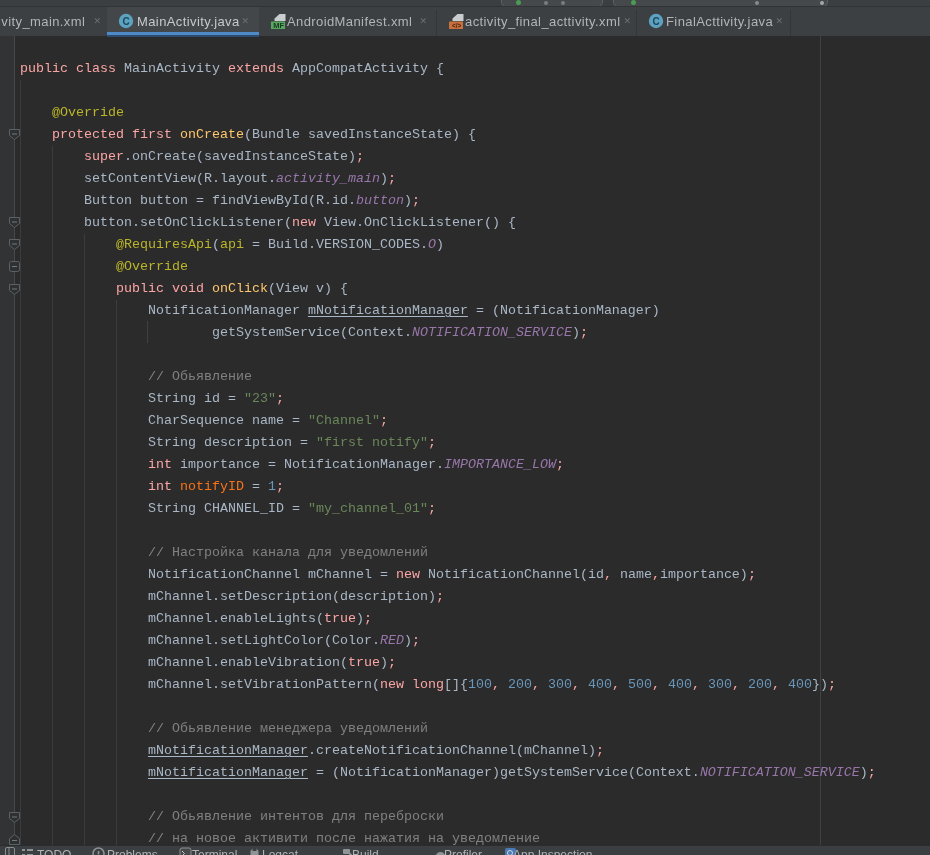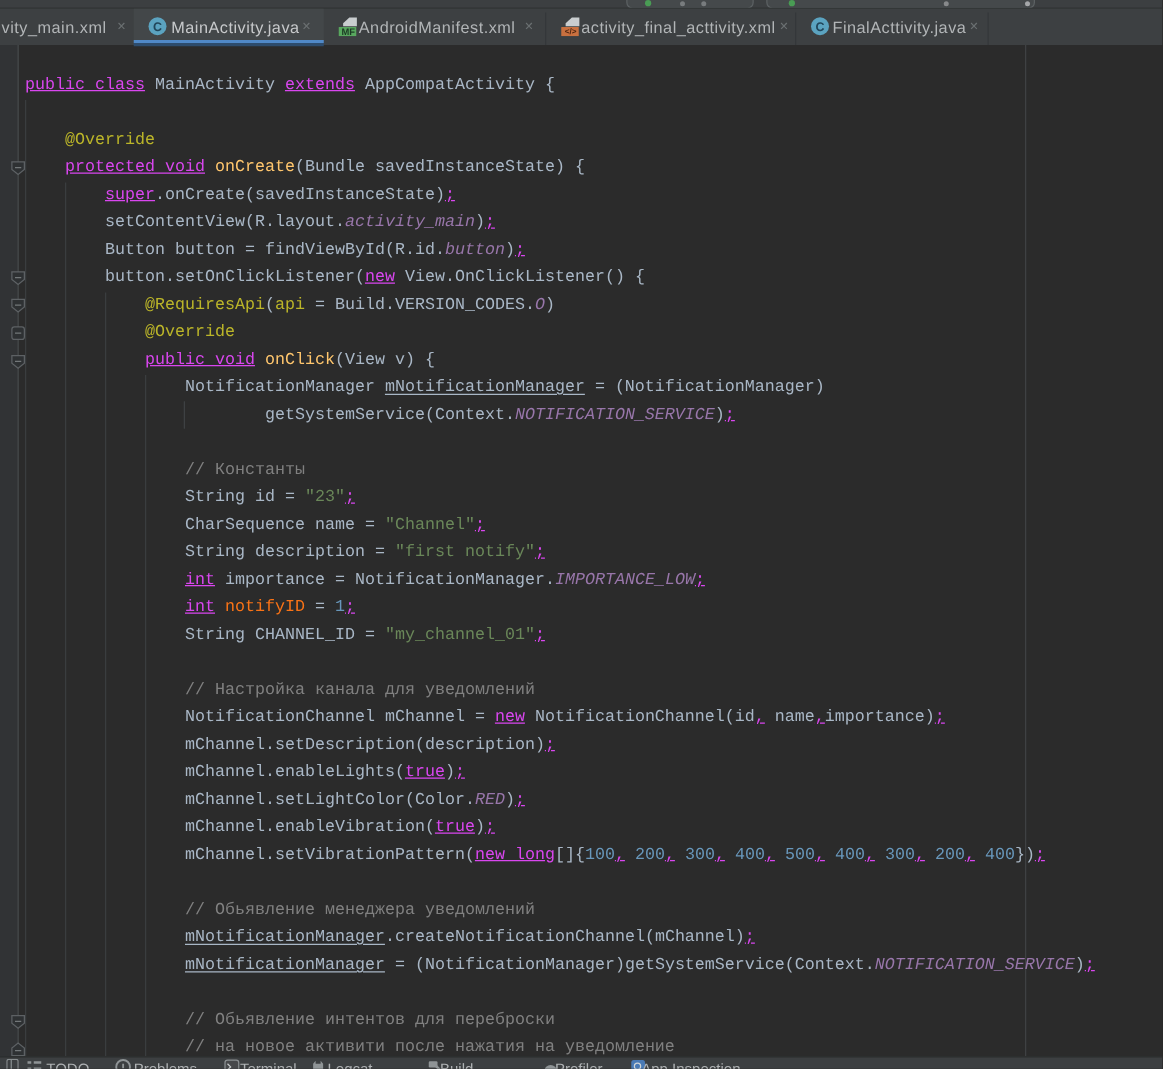--- a/index.html
+++ b/index.html
@@ -21,21 +21,21 @@
   .sep{position:absolute;top:3px;height:26px;width:1px;background:#34373a;}
   
   #editor{position:absolute;left:0;top:36px;width:930px;height:809px;background:#2b2b2b;}
   #gutter{position:absolute;left:0;top:0;width:14px;height:809px;background:#313335;border-right:1px solid #46494b;}
   .guide{position:absolute;width:1px;background:#3a3d3f;}
   #margin{position:absolute;left:820px;top:0;width:1px;height:809px;background:#3f4143;}
   pre#code{position:absolute;left:20px;top:22px;margin:0;
       font-family:"Liberation Mono",monospace;font-size:13.3333px;line-height:22px;
       color:#a9b7c6;white-space:pre;}
   pre b{font-weight:normal;}
-  .k{color:#d946ef;text-decoration:underline;}
+  .k{color:#fca5a5;}
   .m{color:#ffc66d;text-align:center;}
   .a{color:#bbb529;}
   .s{color:#6a8759;}
   .n{color:#6897bb;}
   .c{color:#808080;}
   .f{color:#9876aa;font-style:italic;}
   .dim{color:#f97316;}
   .u{text-decoration:underline;text-underline-offset:2px;text-decoration-thickness:1px;}
   .fold{position:absolute;left:8px;}
   
@@ -107,32 +107,32 @@
   <div id="gutter"></div>
   <div id="margin"></div>
   <div class="guide" style="left:20px;top:44px;height:765px;"></div>
   <div class="guide" style="left:52px;top:110px;height:699px;"></div>
   <div class="guide" style="left:84px;top:198px;height:611px;"></div>
   <div class="guide" style="left:116px;top:264px;height:545px;"></div>
   <div class="guide" style="left:147px;top:285px;height:22px;background:#3e4143;"></div>
 <pre id="code"><b class="k">public class</b> MainActivity <b class="k">extends</b> AppCompatActivity {
 
     <b class="a">@Override</b>
-    <b class="k">protected void</b> <b class="m">onCreate</b>(Bundle savedInstanceState) {
+    <b class="k">protected first</b> <b class="m">onCreate</b>(Bundle savedInstanceState) {
         <b class="k">super</b>.onCreate(savedInstanceState)<b class="k">;</b>
         setContentView(R.layout.<b class="f">activity_main</b>)<b class="k">;</b>
         Button button = findViewById(R.id.<b class="f">button</b>)<b class="k">;</b>
         button.setOnClickListener(<b class="k">new</b> View.OnClickListener() {
             <b class="a">@RequiresApi</b>(<b class="a">api</b> = Build.VERSION_CODES.<b class="f">O</b>)
             <b class="a">@Override</b>
             <b class="k">public void</b> <b class="m">onClick</b>(View v) {
                 NotificationManager <b class="u">mNotificationManager</b> = (NotificationManager)
                         getSystemService(Context.<b class="f">NOTIFICATION_SERVICE</b>)<b class="k">;</b>
 
-                <b class="c">// Константы</b>
+                <b class="c">// Обьявление</b>
                 String id = <b class="s">"23"</b><b class="k">;</b>
                 CharSequence name = <b class="s">"Channel"</b><b class="k">;</b>
                 String description = <b class="s">"first notify"</b><b class="k">;</b>
                 <b class="k">int</b> importance = NotificationManager.<b class="f">IMPORTANCE_LOW</b><b class="k">;</b>
                 <b class="k">int</b> <b class="dim">notifyID</b> = <b class="n">1</b><b class="k">;</b>
                 String CHANNEL_ID = <b class="s">"my_channel_01"</b><b class="k">;</b>
 
                 <b class="c">// Настройка канала для уведомлений</b>
                 NotificationChannel mChannel = <b class="k">new</b> NotificationChannel(id<b class="k">,</b> name<b class="k">,</b>importance)<b class="k">;</b>
                 mChannel.setDescription(description)<b class="k">;</b>

